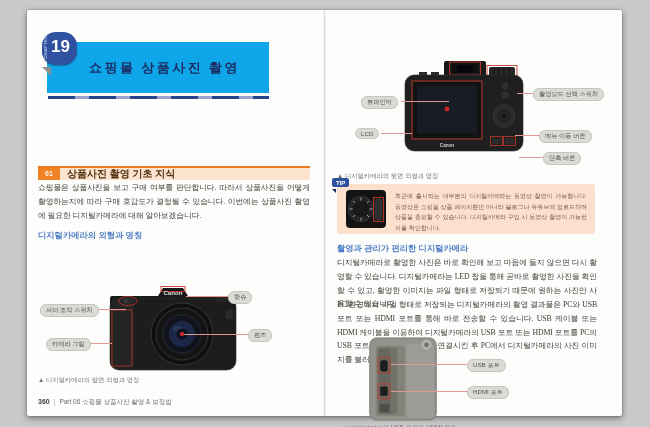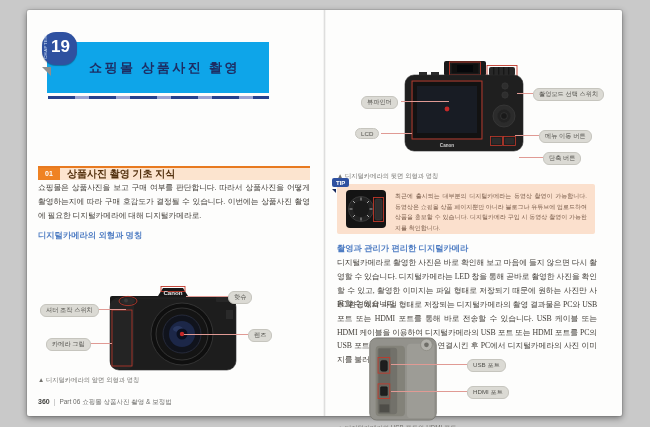--- a/index.html
+++ b/index.html
@@ -85,21 +85,21 @@
       </div>
       <div class="ch-dashes"></div>
 
       <div class="sec">
         <div class="sec-row">
           <div class="sec-num">01</div>
           <div class="sec-title">상품사진 촬영 기초 지식</div>
         </div>
       </div>
 
-      <div class="body-text" style="left:11px;top:171px;width:272px;">쇼핑몰은 상품사진을 보고 구매 여부를 판단합니다. 따라서 상품사진을 어떻게 촬영하는지에 따라 구매 호감도가 결정될 수 있습니다. 이번에는 상품사진 촬영에 필요한 디지털카메라에 대해 디지털카메라로.</div>
+      <div class="body-text" style="left:11px;top:171px;width:272px;">쇼핑몰은 상품사진을 보고 구매 여부를 판단합니다. 따라서 상품사진을 어떻게 촬영하는지에 따라 구매 호감도가 결정될 수 있습니다. 이번에는 상품사진 촬영에 필요한 디지털카메라에 대해 알아보겠습니다.</div>
 
       <div class="subhead" style="left:11px;top:220px;">디지털카메라의 외형과 명칭</div>
 
 
       <div class="figure" style="left:11px;top:276px;width:272px;height:86px;">
         <svg width="150" height="86" viewBox="0 0 150 86" style="position:absolute;left:60px;top:0;">
           <path d="M60,10 L90,10 L85,2 L65,2 Z" fill="#161616"></path>
           <rect x="63" y="0.5" width="24" height="5" fill="none" stroke="#c0392b" stroke-width="0.9"></rect>
           <rect x="12" y="10" width="126" height="10" rx="2" fill="#191919"></rect>
           <rect x="12" y="12" width="126" height="72" rx="9" fill="#1d1d1d" stroke="#2e2e2e" stroke-width="0.6"></rect>

